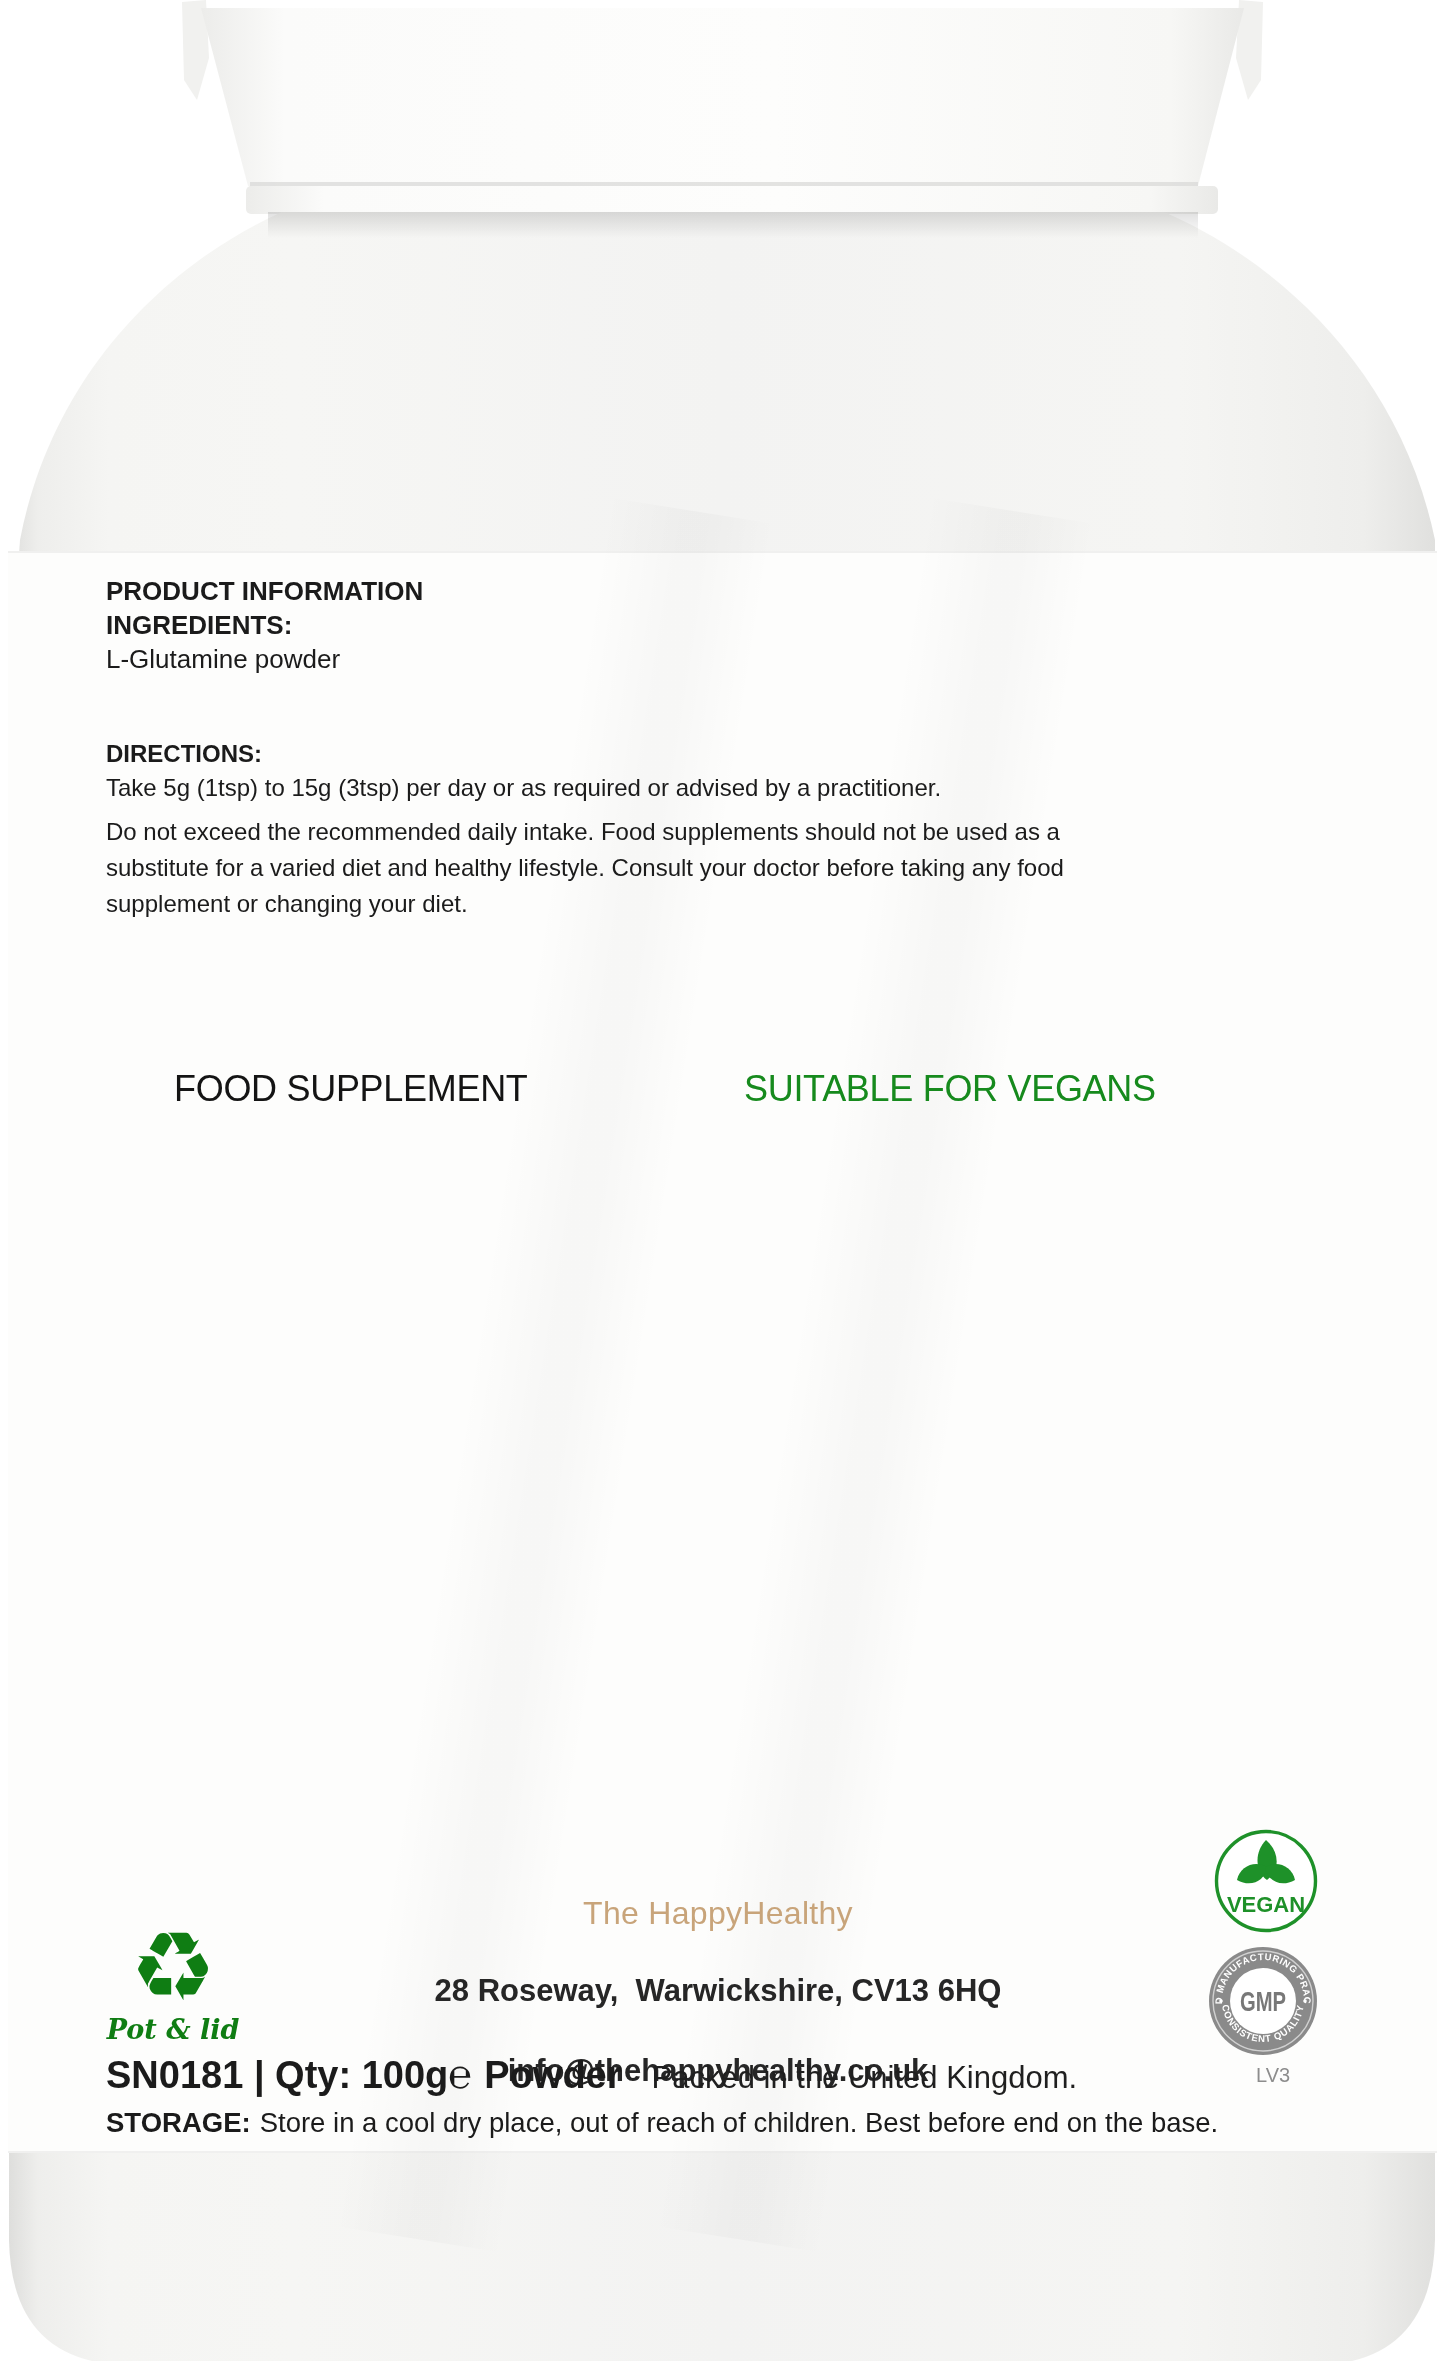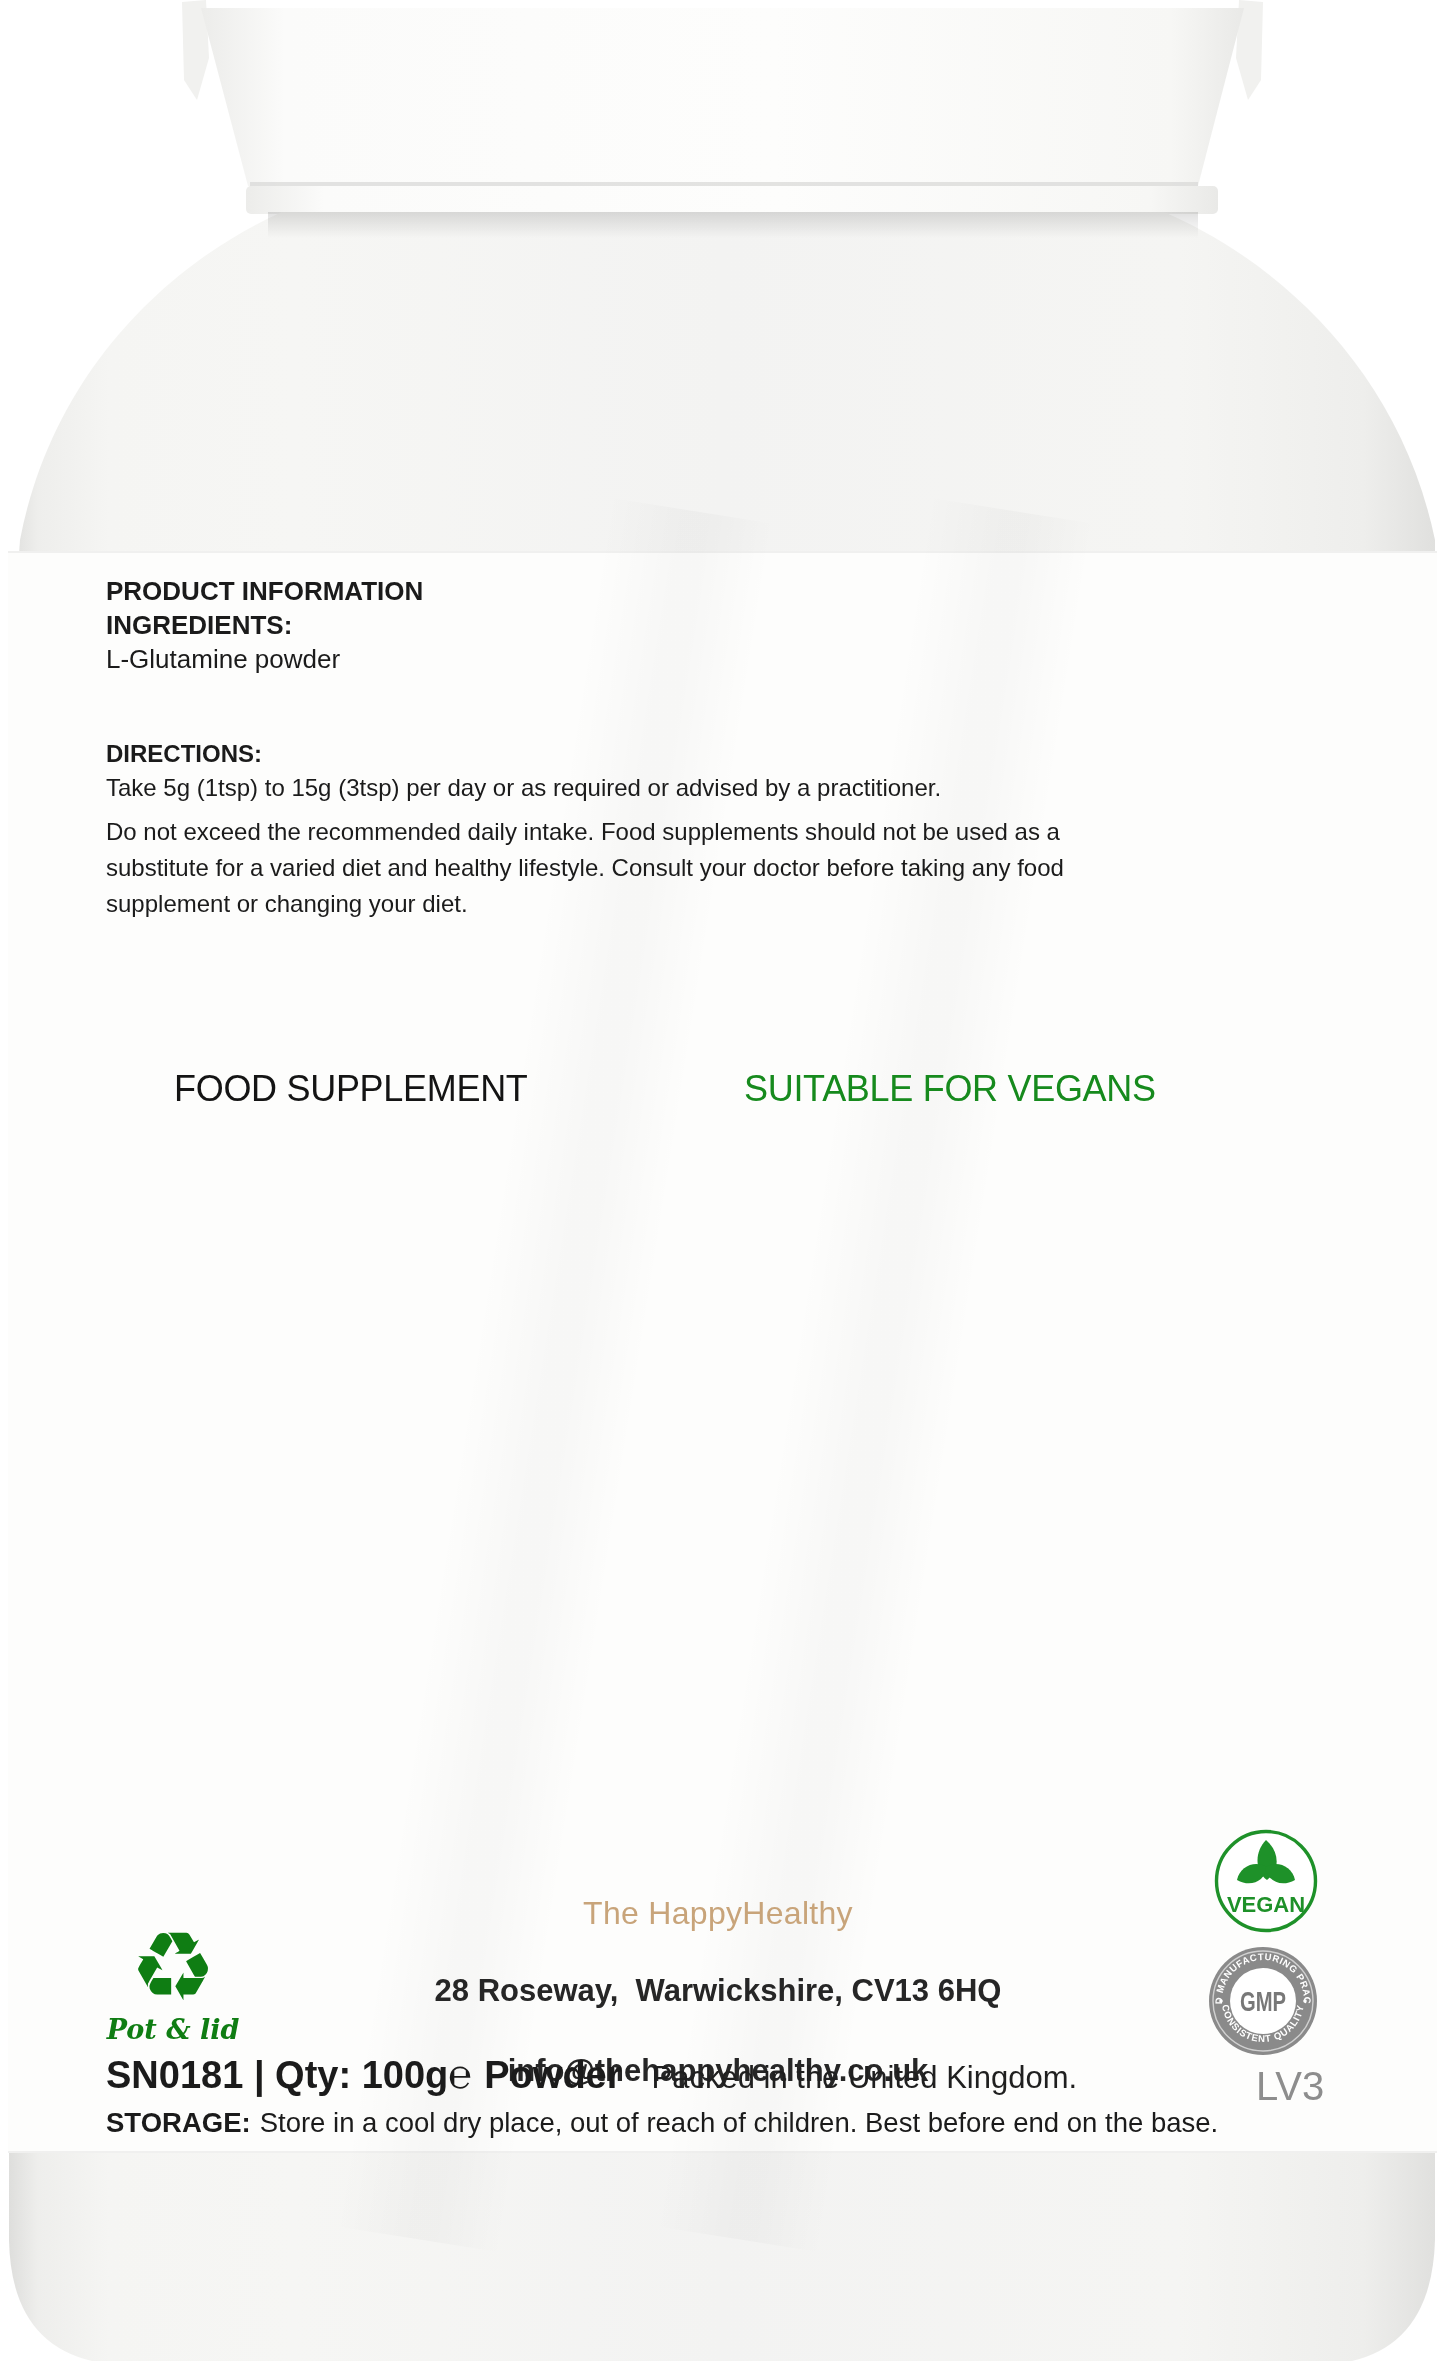--- a/index.html
+++ b/index.html
@@ -31,21 +31,21 @@
 
   .recycle { left:98px; top:1914px; width:150px; text-align:center; color:#0f7d13; }
   .recycle .glyph { font-family:"DejaVu Sans", sans-serif; font-size:96px; line-height:106px; display:block; }
   .recycle .caption { font-family:"DejaVu Serif", serif; font-style:italic; font-weight:bold; font-size:27px; line-height:28px; display:block; margin-top:-4px; }
 
   .sku-line { left:106px; top:2052px; white-space:nowrap; }
   .sku-line .bold { font-weight:bold; font-size:38px; }
   .sku-line .est { font-size:40px; font-weight:normal; }
   .sku-line .form { font-weight:bold; font-size:38px; margin-left:12px; }
   .sku-line .packed { font-size:31px; margin-left:30px; color:#1f1f1f; }
-  .batch-code { left:1256px; top:2064px; font-size:40px; color:#8d8d8d; }
+  .batch-code { left:1256px; top:2064px; font-size:20px; color:#8d8d8d; }
 
   .storage-line { left:106px; top:2107px; font-size:27.5px; white-space:nowrap; }
   .storage-line .heading { font-weight:bold;margin-top:28px; }
   .storage-line .text { margin-left:9px; }
 
   
   .vegan-badge { left:1213px; top:1828px; }
   .gmp-badge  { left:1206px; top:1944px; }
 
   

